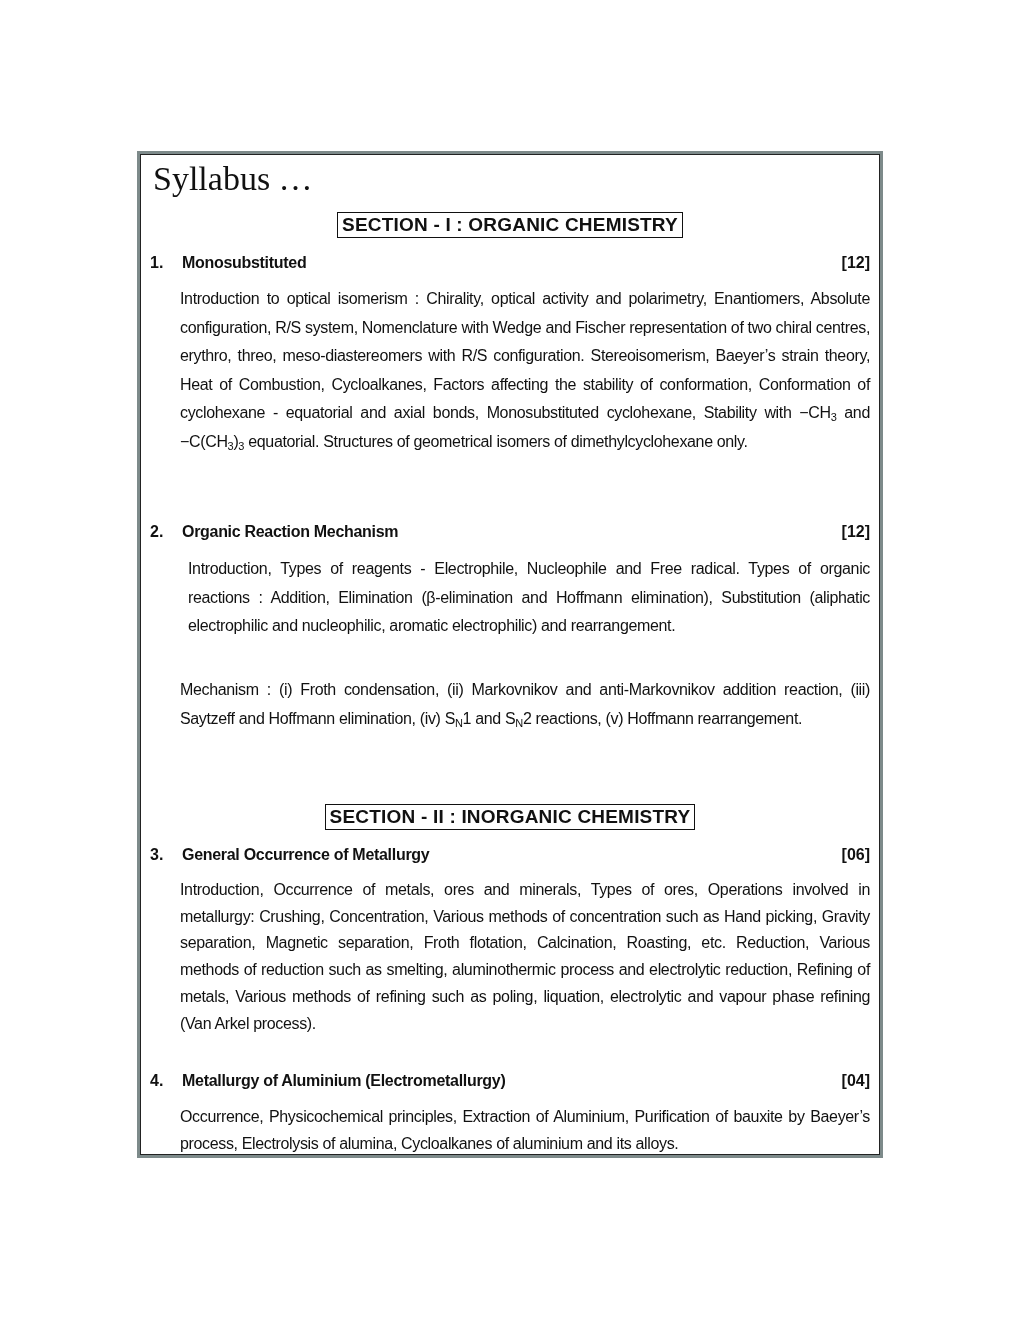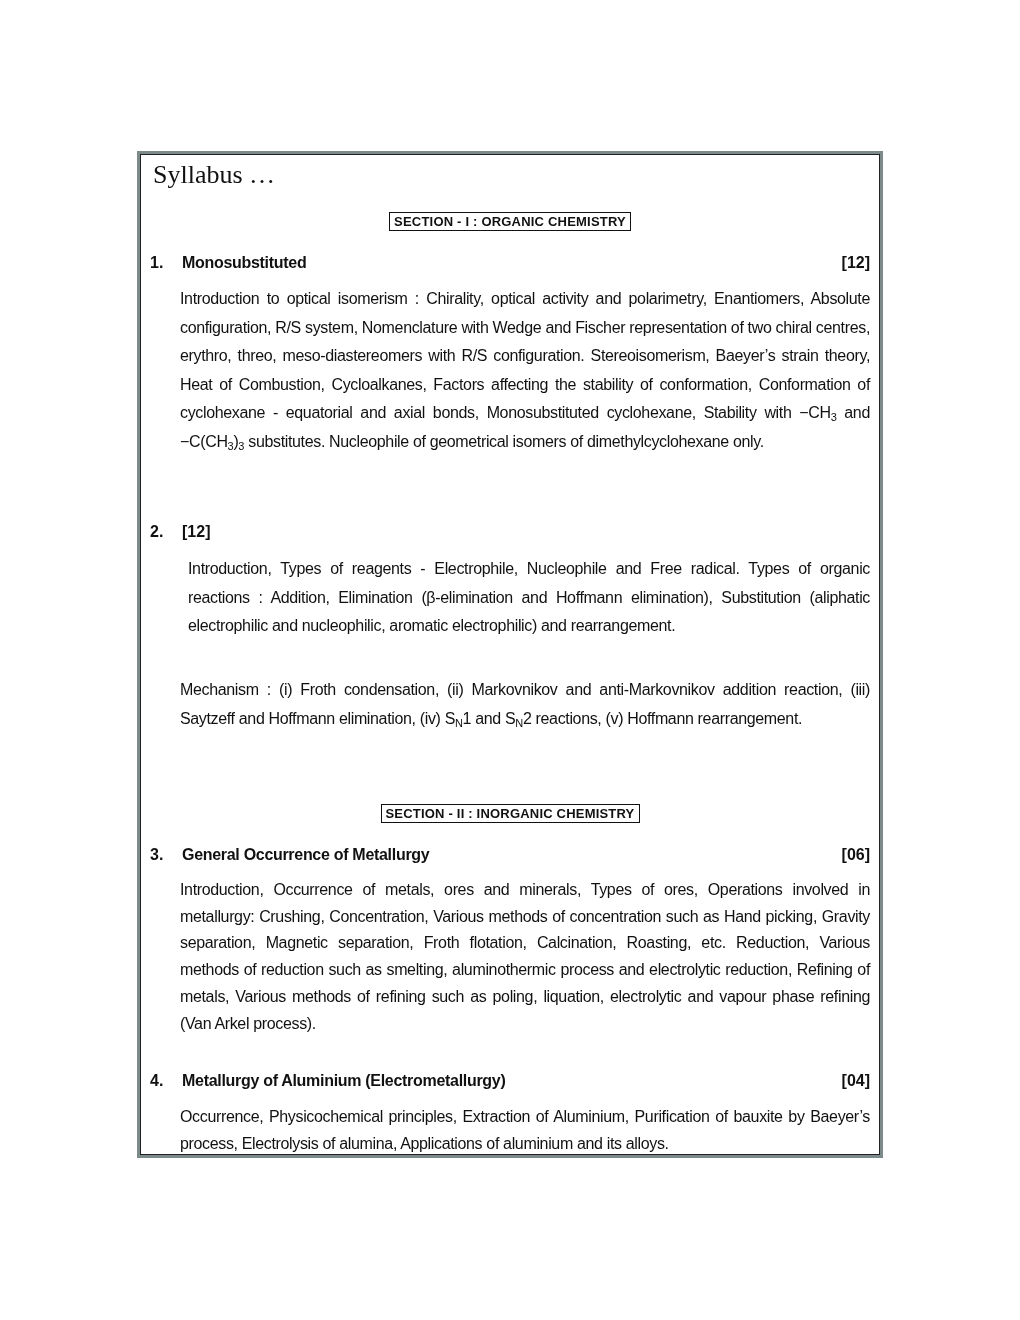--- a/index.html
+++ b/index.html
@@ -5,28 +5,28 @@
   html, body { margin: 0; padding: 0; background: #ffffff; }
   body { width: 1020px; height: 1320px; position: relative; font-family: "Liberation Sans", sans-serif; color: #111; }
   .frame {
     position: absolute; left: 137px; top: 151px; width: 740px; height: 1001px;
     border: 3px solid #7d8a8a;
     box-shadow: inset 0 0 0 1px #222;
     background: #fff;
   }
   .title {
     position: absolute; left: 13px; top: 6px;
-    font-family: "Liberation Serif", serif; font-size: 26px; color: #111; letter-spacing: 0px;
+    font-family: "Liberation Serif", serif; font-size: 34px; color: #111; letter-spacing: 0px;
   }
   .section-head {
     position: absolute; left: 0; width: 100%; text-align: center;
   }
   .section-head span {
     display: inline-block; border: 1.5px solid #111; padding: 1px 4px 1px 4px;
-    font-family: "Liberation Sans", sans-serif; font-weight: bold; font-size: 13px; letter-spacing: 0.2px;
+    font-family: "Liberation Sans", sans-serif; font-weight: bold; font-size: 19px; letter-spacing: 0.2px;
   }
   .item-head {
     position: absolute; left: 10px; right: 10px; height: 22px;
     font-family: "Liberation Sans", sans-serif; font-weight: bold; font-size: 16px;
     display: flex; align-items: baseline;
   }
   .item-num { width: 32px; }
   .item-title { flex: 1; letter-spacing: -0.3px; }
   .item-marks { text-align: left; }
   .para {
@@ -52,25 +52,26 @@
   <div class="item-head" style="top:100px;">
     <span class="item-num">1.</span>
     <span class="item-title">Monosubstituted</span>
     <span class="item-marks">[12]</span>
   </div>
   <div class="para" style="top:131px;">
     <span>Introduction to optical isomerism : Chirality, optical activity and polarimetry, Enantiomers, Absolute configuration, R/S system, Nomenclature with Wedge and Fischer representation of two chiral centres, erythro, threo, meso-diastereomers with R/S configuration. Stereoisomerism, Baeyer’s strain theory, Heat of Combustion, Cycloalkanes, Factors affecting the stability of conformation, Conformation of cyclohexane - equatorial and axial bonds, Monosubstituted cyclohexane, Stability with</span>
     <span><span>−CH</span><sub>3</sub></span>
     <span>and</span>
     <span><span>−C(CH</span><sub>3</sub><span>)</span><sub>3</sub></span>
-    <span>substitutes. Nucleophile of geometrical isomers of dimethylcyclohexane only.</span>
+    <span>equatorial. Structures of geometrical isomers of dimethylcyclohexane only.</span>
   </div>
 
   <div class="item-head" style="top:369px;">
     <span class="item-num">2.</span>
+    <span class="item-title">Organic Reaction Mechanism</span>
     <span class="item-marks">[12]</span>
   </div>
   <div class="para" style="top:401px;margin-left:8px;">Introduction, Types of reagents - Electrophile, Nucleophile and Free radical. Types of organic reactions : Addition, Elimination (β-elimination and Hoffmann elimination), Substitution (aliphatic electrophilic and nucleophilic, aromatic electrophilic) and rearrangement.</div>
   <div class="para" style="top:522px;">
     <span class="bold">Mechanism :</span>
     <span>(i) Froth condensation, (ii) Markovnikov and anti-Markovnikov addition reaction, (iii) Saytzeff and Hoffmann elimination, (iv) S</span><sub>N</sub><span>1 and S</span><sub>N</sub><span>2 reactions, (v) Hoffmann rearrangement.</span>
   </div>
 
   <div class="section-head" style="top:650px;">
     <span>SECTION - II : INORGANIC CHEMISTRY</span>
@@ -81,15 +82,15 @@
     <span class="item-title">General Occurrence of Metallurgy</span>
     <span class="item-marks">[06]</span>
   </div>
   <div class="para tight" style="top:723px;">Introduction, Occurrence of metals, ores and minerals, Types of ores, Operations involved in metallurgy: Crushing, Concentration, Various methods of concentration such as Hand picking, Gravity separation, Magnetic separation, Froth flotation, Calcination, Roasting, etc. Reduction, Various methods of reduction such as smelting, aluminothermic process and electrolytic reduction, Refining of metals, Various methods of refining such as poling, liquation, electrolytic and vapour phase refining (Van Arkel process).</div>
 
   <div class="item-head" style="top:918px;">
     <span class="item-num">4.</span>
     <span class="item-title">Metallurgy of Aluminium (Electrometallurgy)</span>
     <span class="item-marks">[04]</span>
   </div>
-  <div class="para tight" style="top:950px;">Occurrence, Physicochemical principles, Extraction of Aluminium, Purification of bauxite by Baeyer’s process, Electrolysis of alumina, Applications of aluminium and its alloys.</div>
+  <div class="para tight" style="top:950px;">Occurrence, Physicochemical principles, Extraction of Aluminium, Purification of bauxite by Baeyer’s process, Electrolysis of alumina, Cycloalkanes of aluminium and its alloys.</div>
 
 </div>
 
 </body></html>

